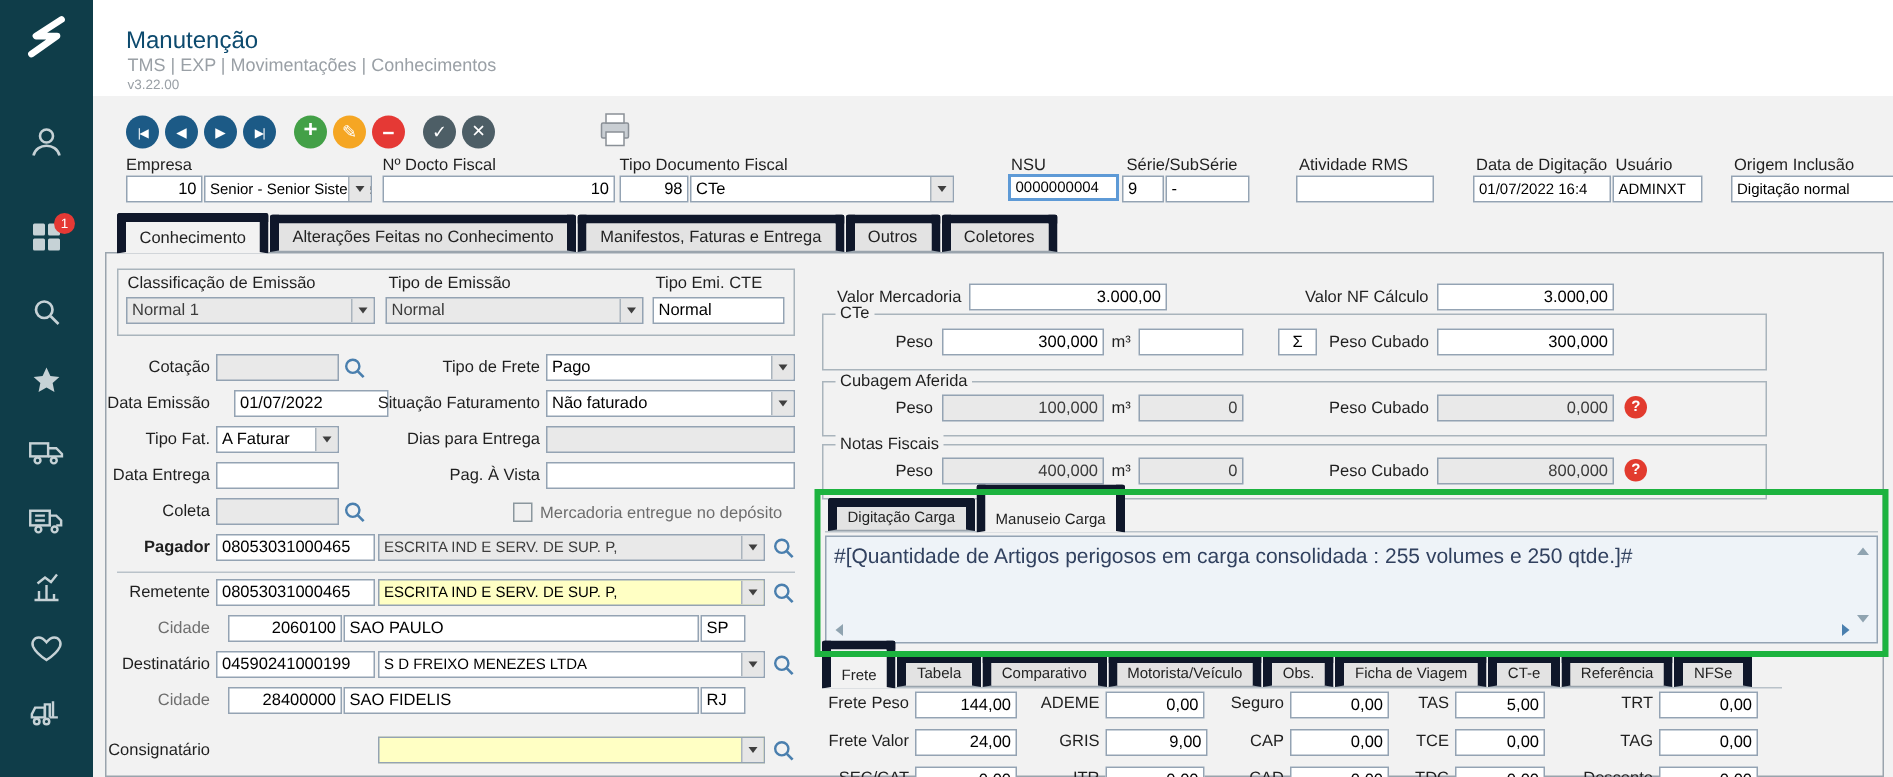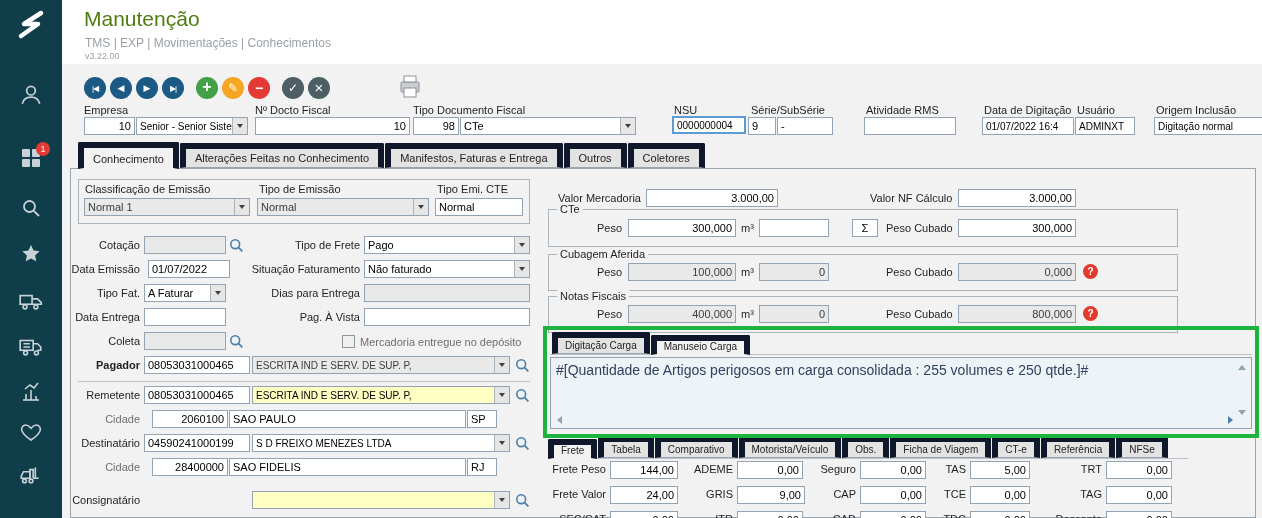--- a/index.html
+++ b/index.html
@@ -2,21 +2,21 @@
 <html><head>
 <meta charset="utf-8">
 <style>
 *{margin:0;padding:0;box-sizing:border-box}
 body{font-family:"Liberation Sans",sans-serif;background:#fff}
 .canvas{position:relative;width:1262px;height:518px;background:#f2f2f2;overflow:hidden}
 .hdr{position:absolute;left:62px;top:0;right:0;height:64px;background:#fff}
 .sidebar{position:absolute;left:0;top:0;width:62px;height:518px;background:#0f3d49;z-index:4}
 .sic{position:absolute;left:0;width:62px;display:flex;justify-content:center;color:#c6d2d6;cursor:pointer}
 .badge{position:absolute;left:36px;top:142px;background:#e53935;color:#fff;border-radius:50%;width:14px;height:14px;font-size:9px;display:flex;align-items:center;justify-content:center;z-index:5}
-.title{position:absolute;left:84px;top:7px;font-size:21px;color:#4d7c0f}
+.title{position:absolute;left:84px;top:19px;font-size:16px;color:#0c4a6e}
 .crumb{position:absolute;left:85px;top:36px;font-size:12px;color:#9aa0a6}
 .ver{position:absolute;left:85px;top:51px;font-size:9px;color:#9aa0a6}
 .circ{position:absolute;width:22px;height:22px;border-radius:50%;color:#fff;display:flex;align-items:center;justify-content:center;cursor:pointer}
 .c-nav{background:#1c5a86}.c-add{background:#43a047}.c-edit{background:#f5a623}.c-del{background:#e53935}.c-ok{background:#4d5e66}.c-x{background:#4d5e66}
 .c-first::after{content:"|◀";font-size:8px;letter-spacing:-1px}
 .c-prev::after{content:"◀";font-size:9px}
 .c-next::after{content:"▶";font-size:9px}
 .c-last::after{content:"▶|";font-size:8px;letter-spacing:-1px}
 .c-add::after{content:"+";font-size:16px;font-weight:bold;margin-top:-2px}
 .c-edit::after{content:"✎";font-size:12px}
@@ -37,21 +37,21 @@
 .fld.hasdd{padding-right:18px}
 .dd{position:absolute;top:0;right:0;bottom:0;width:15px;background:#e6e6e6;border-left:1px solid #aab4bd;display:flex;align-items:center;justify-content:center}
 .dd i{width:0;height:0;border-left:3.5px solid transparent;border-right:3.5px solid transparent;border-top:4px solid #3f3f3f}
 .srch{position:absolute;width:17px;height:17px;display:flex;align-items:center;justify-content:center;cursor:pointer}
 .gb{position:absolute;border:1px solid #a9b4bc}
 .gbt{position:absolute;top:-7px;left:8px;font-size:11px;color:#1f1f1f;background:#f2f2f2;padding:0 3px;white-space:nowrap}
 .tabs{position:absolute;display:flex;align-items:flex-end;z-index:3}
 .tab{border:6px solid #0f172a;border-bottom:1px solid #9aa4ad;background:#e3e3e3;font-size:11px;padding:3px 9px;margin:0 1px 1px 0;white-space:nowrap;border-radius:2px 2px 0 0;cursor:pointer;color:#222}
 .tab.on{background:#f2f2f2;border-bottom:1px solid #f2f2f2;padding-top:5px;margin-bottom:0;position:relative;z-index:2}
 .tabs.small .tab{font-size:10px;padding:2px 7px}
-.tabs.small .tab.on{padding-top:0}
+.tabs.small .tab.on{padding-top:12px}
 .panel{position:absolute;border:1px solid #9aa4ad;background:#f2f2f2}
 .help{position:absolute;width:15px;height:15px;border-radius:50%;background:#e23b2e;color:#fff;font-size:10px;font-weight:bold;display:flex;align-items:center;justify-content:center;cursor:pointer}
 .help::after{content:"?"}
 .cb{position:absolute;width:13px;height:13px;border:1px solid #8b979e;background:#f0f0f0;cursor:default}
 .sep{position:absolute;height:1px;background:#b9c2c9}
 .ta{position:absolute;border:1px solid #94a3b3;background:#eef3f8}
 .tatext{position:absolute;left:5px;top:4px;right:20px;font-size:14px;color:#31415f}
 .tri-u{position:absolute;width:0;height:0;border-left:4px solid transparent;border-right:4px solid transparent;border-bottom:5px solid #8fa3b0;cursor:pointer}
 .tri-d{position:absolute;width:0;height:0;border-left:4px solid transparent;border-right:4px solid transparent;border-top:5px solid #8fa3b0;cursor:pointer}
 .tri-l{position:absolute;width:0;height:0;border-top:4px solid transparent;border-bottom:4px solid transparent;border-right:5px solid #8fa3b0;cursor:pointer}
@@ -230,21 +230,21 @@
   </div>
   <div class="lbl rl" style="left:238px;top:239px;width:122px">Tipo de Frete</div>
   <div class="fld hasdd" style="left:364px;top:236px;width:166px">
     <span>Pago</span>
     <span class="dd">
         <i></i>
       </span>
   </div>
 
   <div class="lbl rl" style="left:20px;top:263px;width:120px">Data Emissão</div>
-  <div class="fld" style="left:148px;top:260px;width:82px">01/07/2022</div>
+  <div class="fld" style="left:156px;top:260px;width:103px">01/07/2022</div>
   <div class="lbl rl" style="left:238px;top:263px;width:122px">Situação Faturamento</div>
   <div class="fld hasdd" style="left:364px;top:260px;width:166px">
     <span>Não faturado</span>
     <span class="dd">
         <i></i>
       </span>
   </div>
 
   <div class="lbl rl" style="left:20px;top:287px;width:120px">Tipo Fat.</div>
   <div class="fld hasdd" style="left:144px;top:284px;width:82px">

